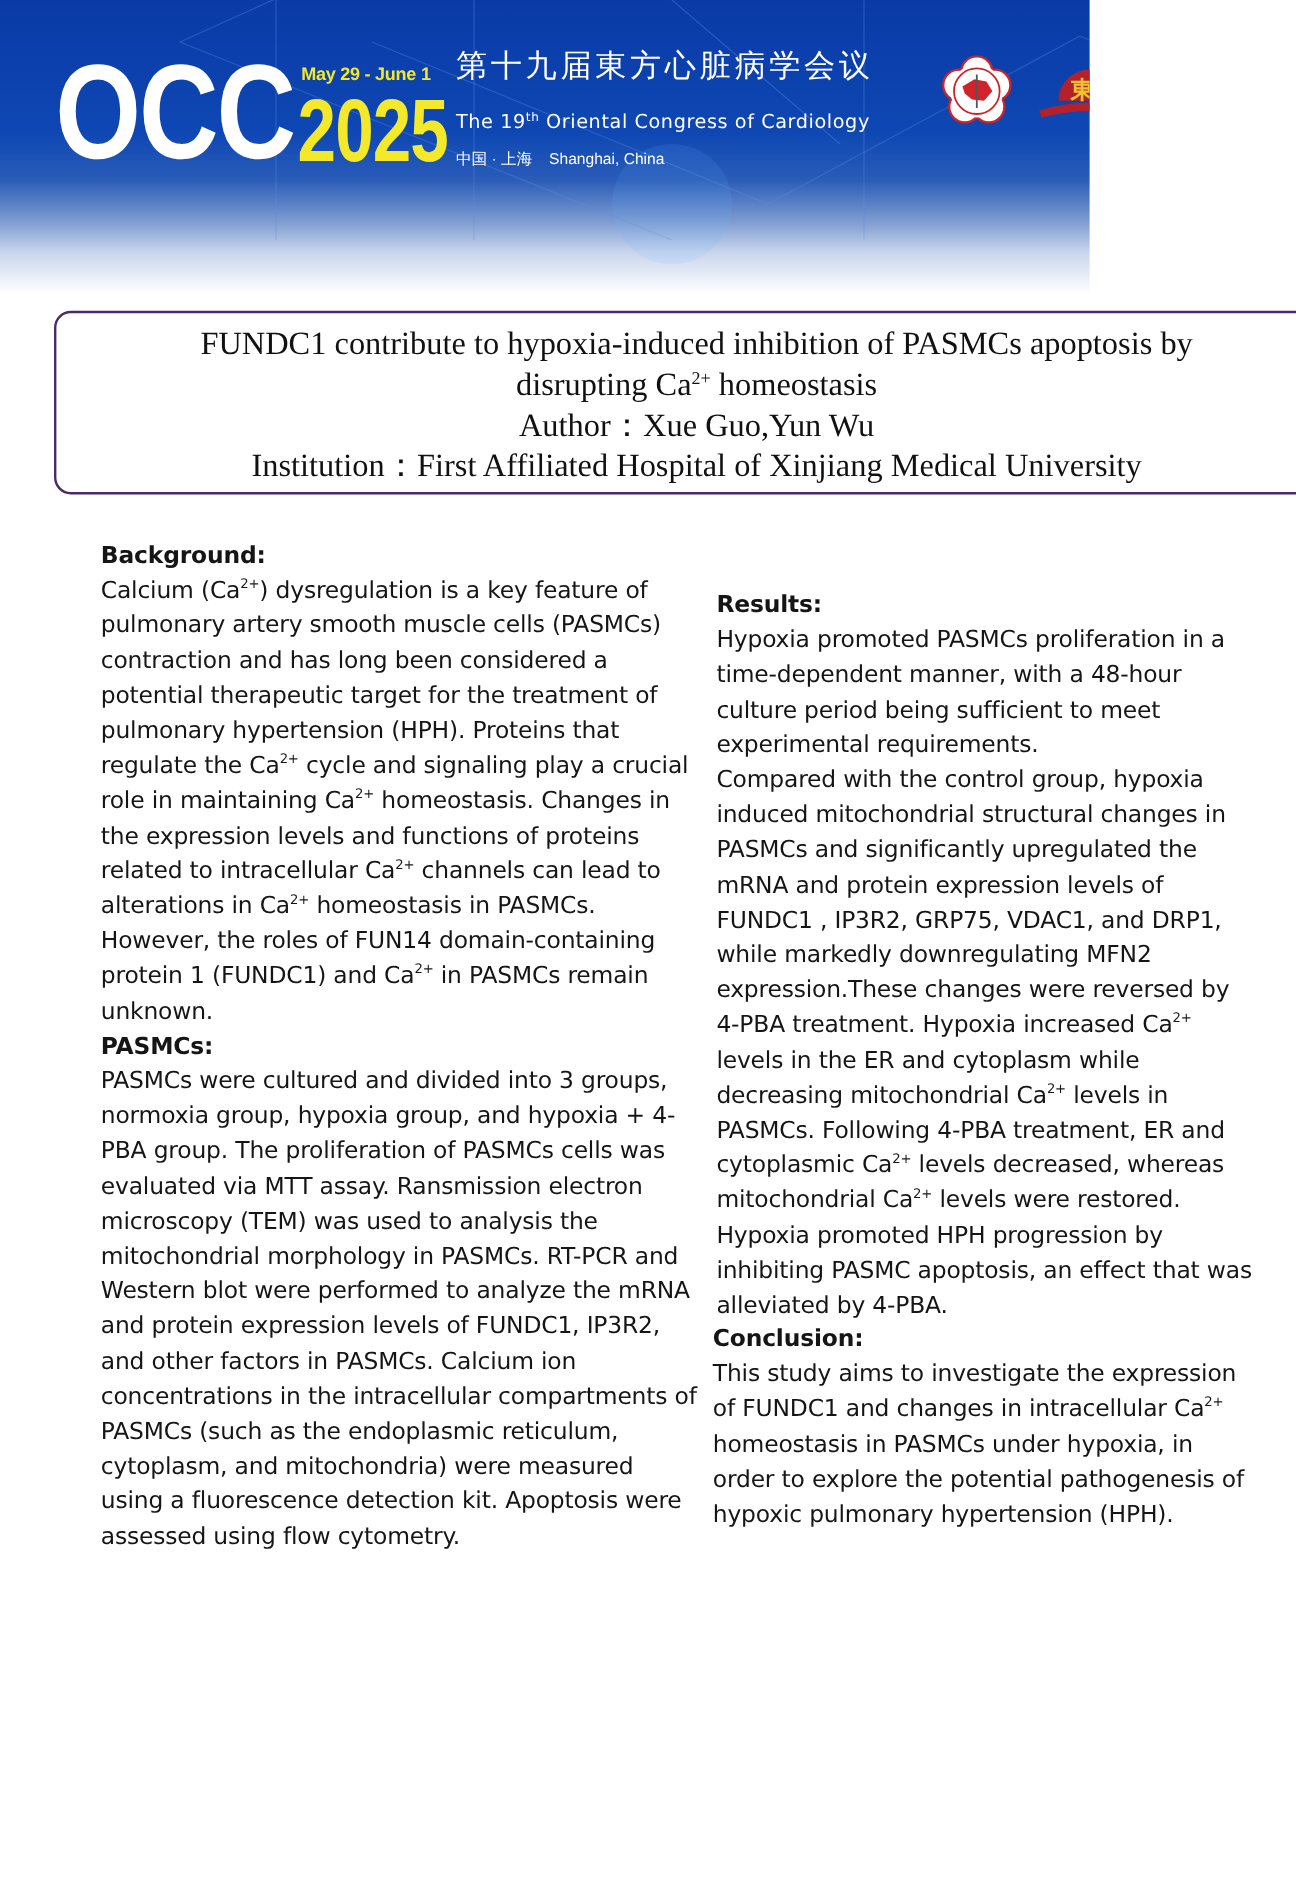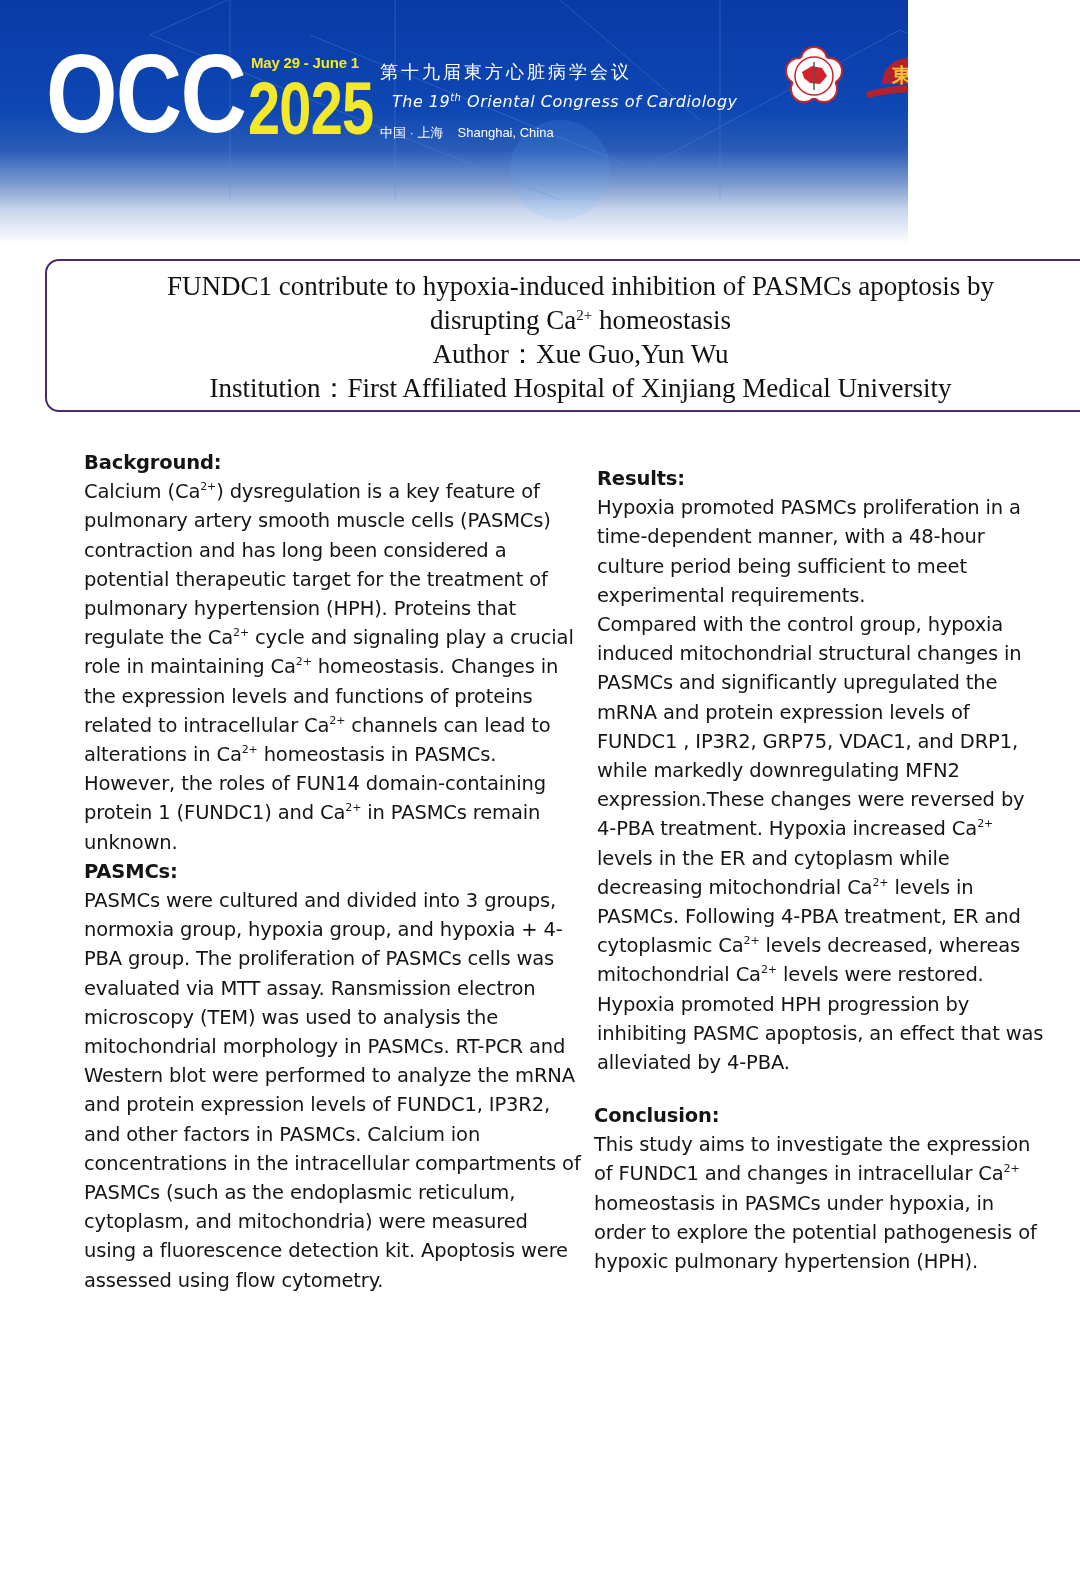--- a/index.html
+++ b/index.html
@@ -24,26 +24,26 @@
     font-family: "Liberation Sans", sans-serif; font-weight: bold;
     font-size: 15px; color: #f3e82a; letter-spacing: -0.2px;
   }
   .year {
     position: absolute; left: 248px; top: 74px;
     font-family: "Liberation Sans", sans-serif; font-weight: bold;
     font-size: 74px; line-height: 70px; color: #f3e82a;
     transform: scaleX(0.78); transform-origin: left top; letter-spacing: -1px;
   }
   .cn-title {
-    position: absolute; left: 380px; top: 60px;
-    font-family: Liberation Serif, serif; font-size: 18px; color: #ffffff; letter-spacing: 3px;
+    position: absolute; left: 380px; top: 37px;
+    font-family: Liberation Serif, serif; font-size: 26px; color: #ffffff; letter-spacing: 3px;
   }
   .en-title {
-    position: absolute; left: 392px; top: 92px;
-    font-family: "DejaVu Sans", sans-serif; font-size: 16px; color: #ffffff; letter-spacing: 0.5px; font-style: italic;
+    position: absolute; left: 380px; top: 92px;
+    font-family: "DejaVu Sans", sans-serif; font-size: 16px; color: #ffffff; letter-spacing: 0.5px;
   }
   .en-title sup { font-size: 10px; }
   .location {
     position: absolute; left: 380px; top: 124px;
     font-family: Liberation Sans, sans-serif; font-size: 13px; color: #ffffff;
   }
   .location .gap { display: inline-block; width: 14px; }
   .logo { position: absolute; top: 44px; }
 
   
@@ -56,21 +56,21 @@
   .title-box .t { font-size: 27px; line-height: 34px; }
   .title-box sup { font-size: 15px; vertical-align: 9px; line-height: 0; }
 
   
   .col {
     position: absolute;
     font-family: "DejaVu Sans", sans-serif; font-size: 19.5px; line-height: 29.2px; color: #151515;
     letter-spacing: -0.15px;
   }
   .col-left { left: 52px; top: 448px; width: 500px; margin-left: 32px; }
-  .col-right { left: 597px; top: 464px; width: 450px; }
+  .col-right { left: 597px; top: 489px; width: 450px; }
   .col-right.concl { left: 594px; top: 1101px; }
   .heading { font-weight: bold; }
   .col sup { font-size: 11px; vertical-align: 8px; line-height: 0; }
   .para { display: block; }
 </style>
 </head>
 <body>
 
 <div class="banner">
   <svg class="lines" width="1080" height="245" viewBox="0 0 1080 245">

